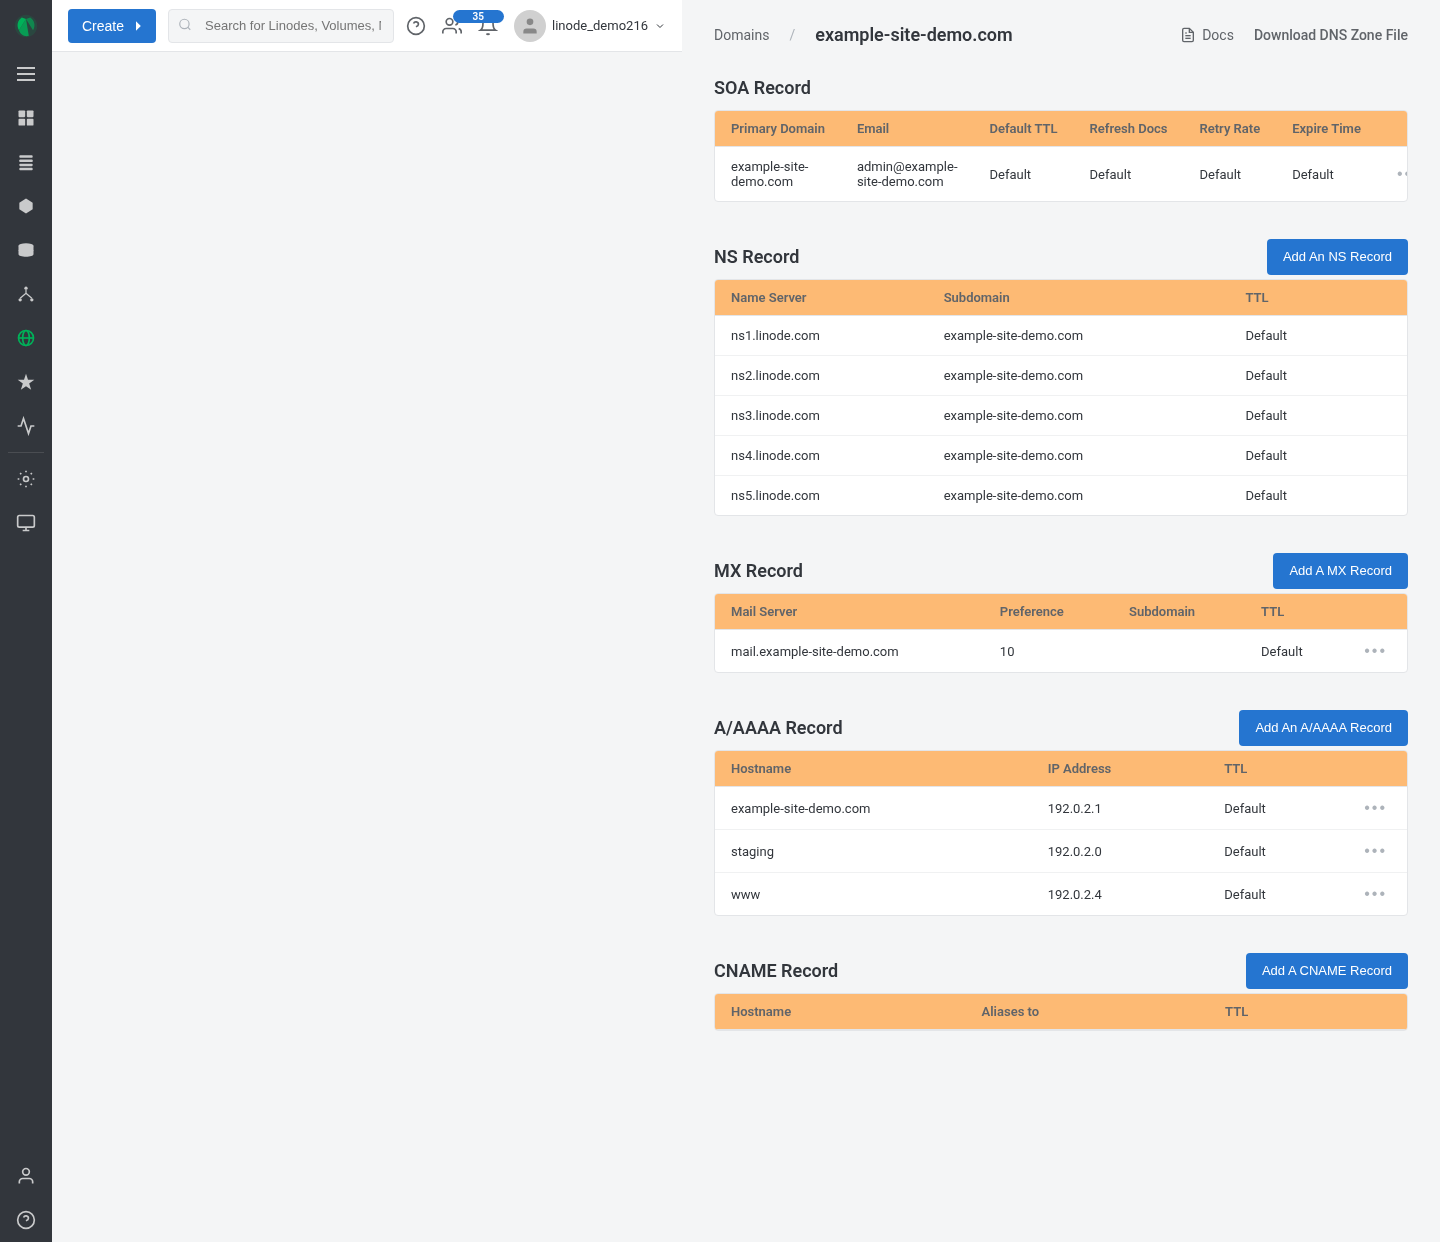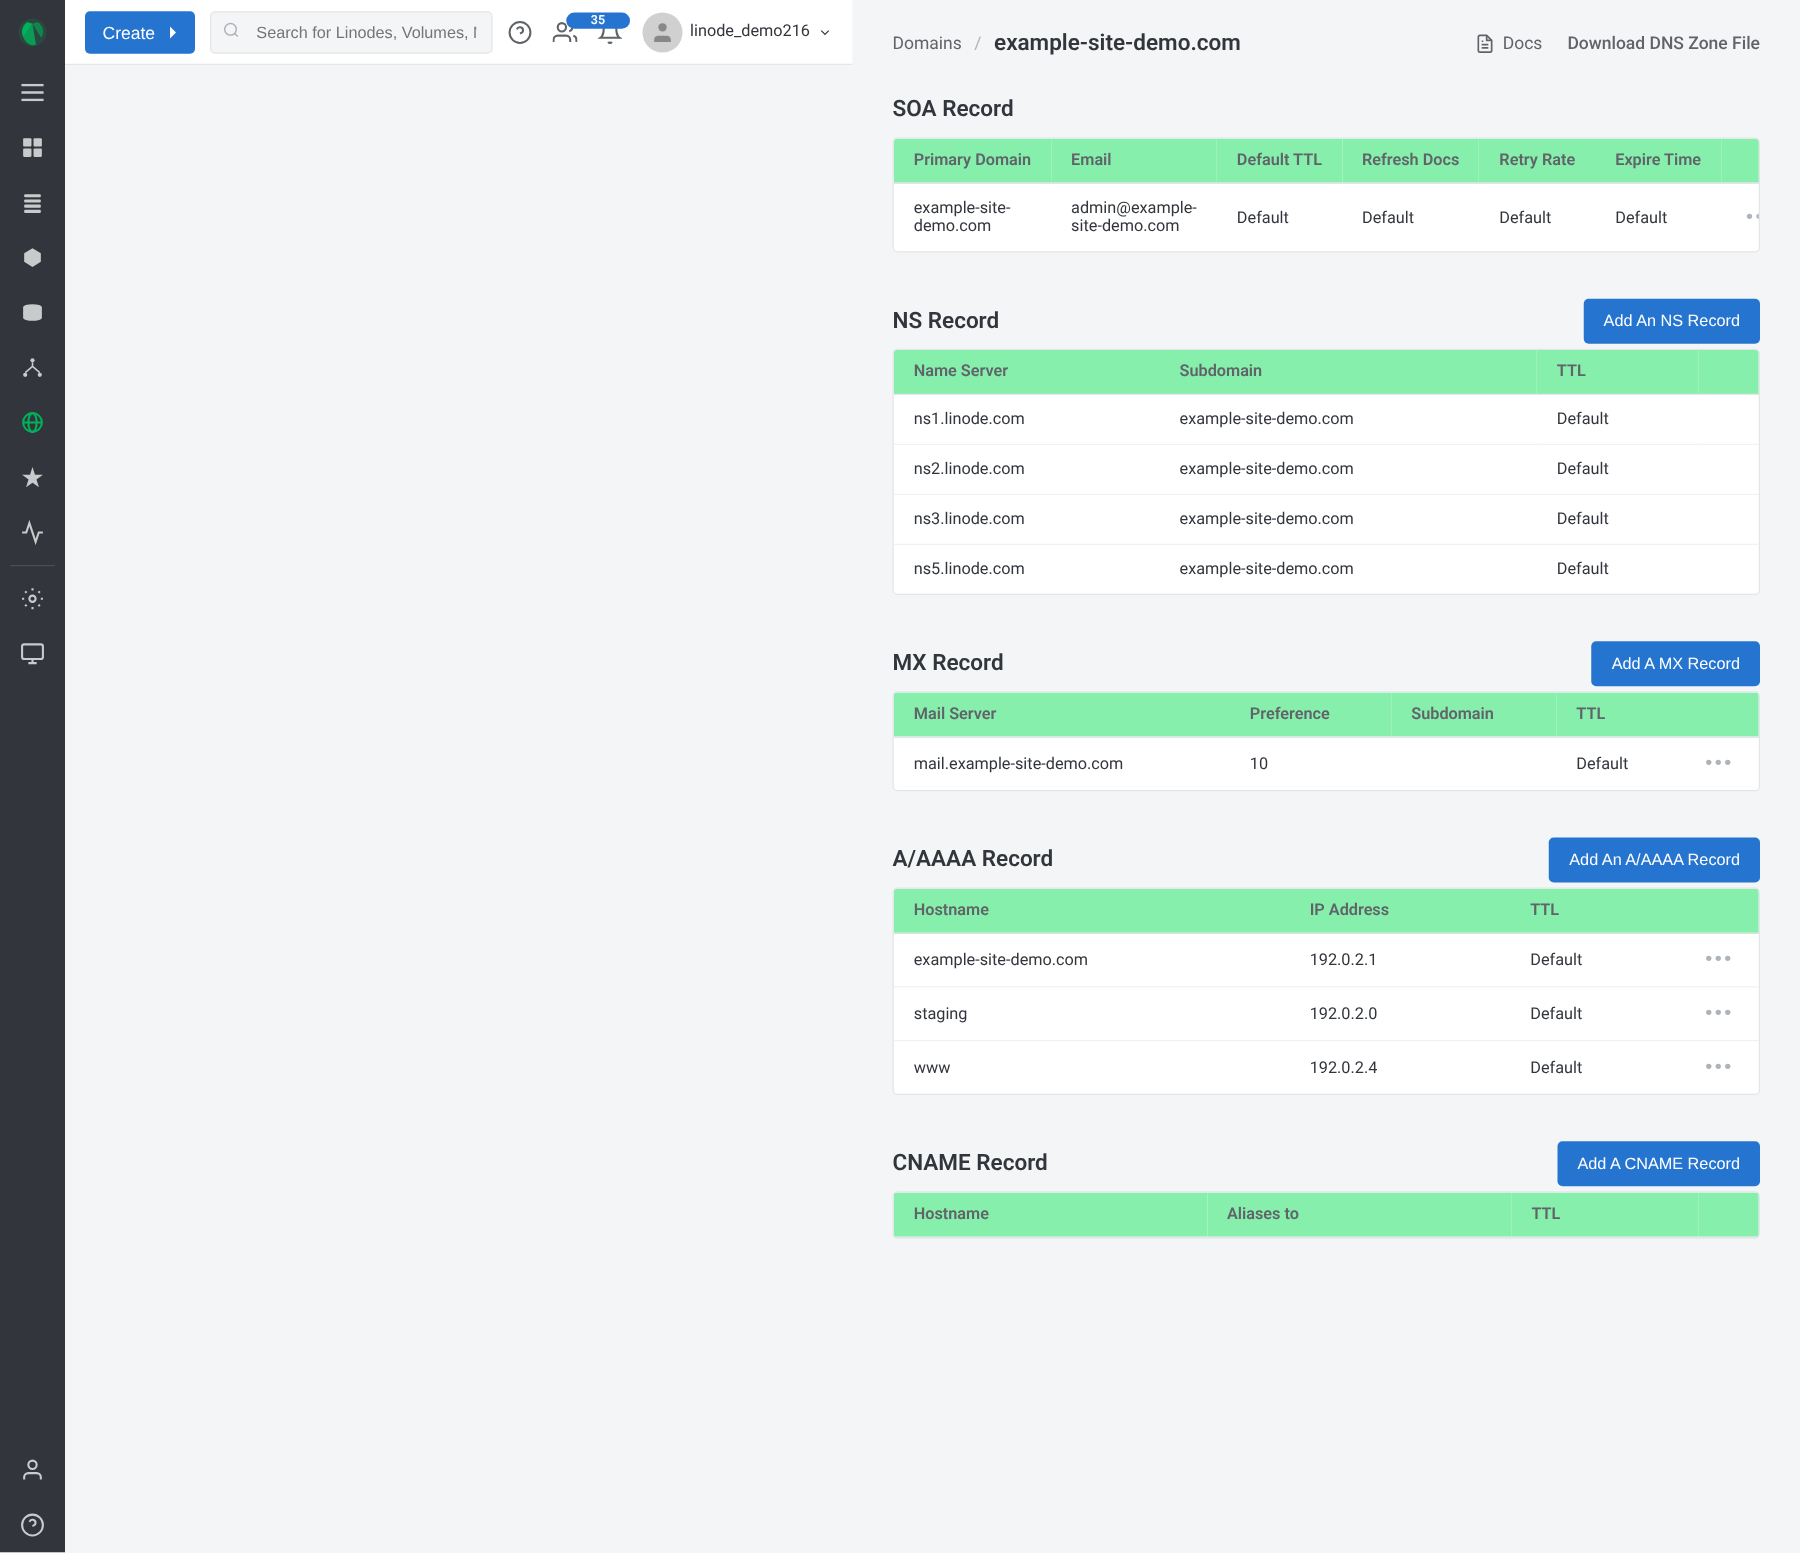--- a/index.html
+++ b/index.html
@@ -26,38 +26,38 @@
     .topbar-search-icon { position: absolute; left: 10px; top: 50%; transform: translateY(-50%); color: #adb3ba; }
     .topbar-icons { display: flex; align-items: center; gap: 16px; }
     .topbar-icon { color: #606469; cursor: pointer; width: 20px; height: 20px; display: flex; align-items: center; justify-content: center; }
     .topbar-notif { position: relative; }
     .notif-badge { position: absolute; top: -6px; right: -6px; background: #2575d0; color: #fff; border-radius: 10px; font-size: 10px; padding: 1px 20px; font-weight: 600; }
     .topbar-avatar { width: 32px; height: 32px; border-radius: 50%; background: #d0d0d0; display: flex; align-items: center; justify-content: center; overflow: hidden; }
     .topbar-user { display: flex; align-items: center; gap: 6px; cursor: pointer; color: #32363c; font-size: 13px; }
 
     
     .content { flex: 1; overflow-y: auto; padding: 24px 32px; background: #f4f5f6; }
-    .breadcrumb { font-size: 14px; color: #606469; margin-bottom: 20px; display: flex; align-items: center; gap: 10px; }
+    .breadcrumb { font-size: 14px; color: #606469; margin-bottom: 20px; display: flex; align-items: center; gap: 20px; }
     .breadcrumb a { color: #606469; text-decoration: none; }
     .breadcrumb-sep { color: #adb3ba; }
     .breadcrumb-current { color: #32363c; font-weight: 600; font-size: 18px; }
     .breadcrumb-actions { margin-left: auto; display: flex; align-items: center; gap: 20px; }
     .docs-link { display: flex; align-items: center; gap: 6px; color: #606469; text-decoration: none; font-size: 14px; }
     .download-link { color: #2575d0; text-decoration: none; font-size: 14px; font-weight: 500; }
 
     
     .section { margin-bottom: 32px; }
     .section-header { display: flex; align-items: center; justify-content: space-between; margin-bottom: 0; background: #f4f5f6; }
     .section-title { font-size: 18px; font-weight: 600; color: #32363c; padding: 12px 0; text-align: center; }
     .section-add-btn { background: #2575d0; color: #fff; border: none; border-radius: 4px; padding: 0 16px; height: 36px; font-size: 13px; font-weight: 400; cursor: pointer; white-space: nowrap; }
 
     
     .table-wrap { background: #fff; border: 1px solid #e3e5e8; border-radius: 4px; overflow: hidden; }
     table { width: 100%; border-collapse: collapse; }
-    thead tr { background: #86efac; }
+    thead tr { background: #fdba74; }
     thead th { text-align: left; padding: 10px 16px; font-size: 13px; font-weight: 600; color: #606469; border-bottom: 1px solid #e3e5e8; white-space: nowrap; }
     tbody tr { border-bottom: 1px solid #f0f1f2; }
     tbody tr:last-child { border-bottom: none; }
     tbody td { padding: 12px 16px; font-size: 13px; color: #32363c; }
     .more-btn { color: #adb3ba; cursor: pointer; font-size: 16px; letter-spacing: 2px; background: none; border: none; padding: 0 4px; }
 
     .col-actions { width: 48px; text-align: right; }
   </style>
 </head>
 <body>
@@ -299,20 +299,26 @@
       <td>Default</td>
       <td class="col-actions"></td>
     </tr>
               <tr>
       <td>ns3.linode.com</td>
       <td>example-site-demo.com</td>
       <td>Default</td>
       <td class="col-actions"></td>
     </tr>
               <tr>
+      <td>ns4.linode.com</td>
+      <td>example-site-demo.com</td>
+      <td>Default</td>
+      <td class="col-actions"></td>
+    </tr>
+              <tr>
       <td>ns5.linode.com</td>
       <td>example-site-demo.com</td>
       <td>Default</td>
       <td class="col-actions"></td>
     </tr>
             </tbody>
         </table>
       </div>
     </div>
 

